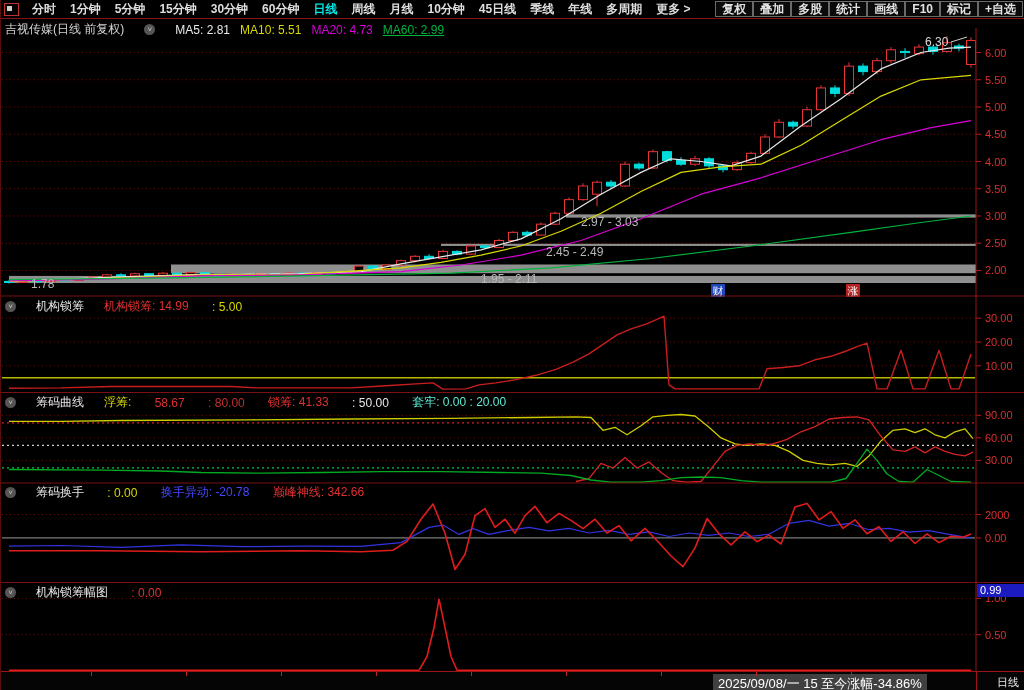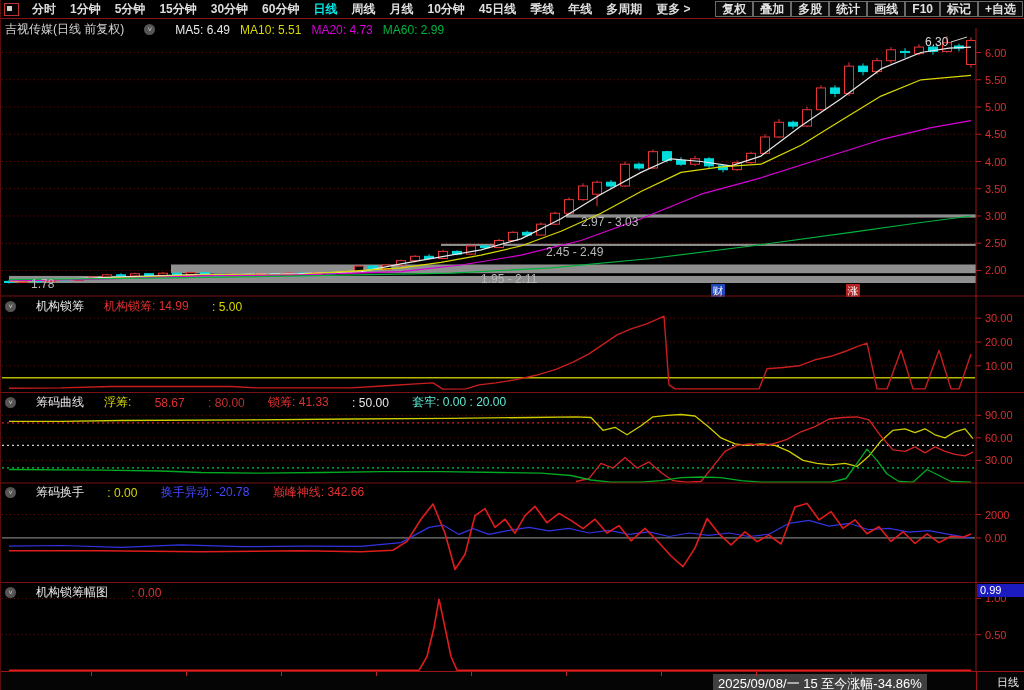--- a/index.html
+++ b/index.html
@@ -63,24 +63,24 @@
         <span class="mbtn">F10</span>
         <span class="mbtn">标记</span>
         <span class="mbtn">+自选</span>
       </div>
   </div>
 
   <div class="hdr abs" style="left:4px;top:21px;">
     <span class="seg" style="color:#d6d6d6;">吉视传媒(日线 前复权)</span>
     <span class="circ">˅</span>
     <span id="ma-labels" style="display:flex;gap:10px;">
-        <span class="seg" style="color: rgb(232, 232, 232);">MA5: 6.49</span>
+        <span class="seg" style="color: rgb(232, 232, 232);">MA5: 2.81</span>
         <span class="seg" style="color: rgb(216, 216, 0);">MA10: 5.51</span>
         <span class="seg" style="color: rgb(216, 0, 216);">MA20: 4.73</span>
-        <span class="seg" style="color: rgb(0, 180, 60);">MA60: 2.99</span>
+        <span class="seg" style="color: rgb(0, 180, 60); text-decoration: underline;">MA60: 2.99</span>
       </span>
   </div>
 
   <div class="hdr abs" style="left:4px;top:298px;" id="hdr-p2">
       <span class="circ">˅</span>
       <span class="seg" style="color: rgb(230, 230, 230);">机构锁筹</span>
       <span class="seg" style="color: rgb(224, 48, 48);">机构锁筹: 14.99</span>
       <span class="seg" style="color: rgb(216, 216, 0);"> : 5.00</span>
     </div>
   <div class="hdr abs" style="left:4px;top:394px;" id="hdr-p3">

